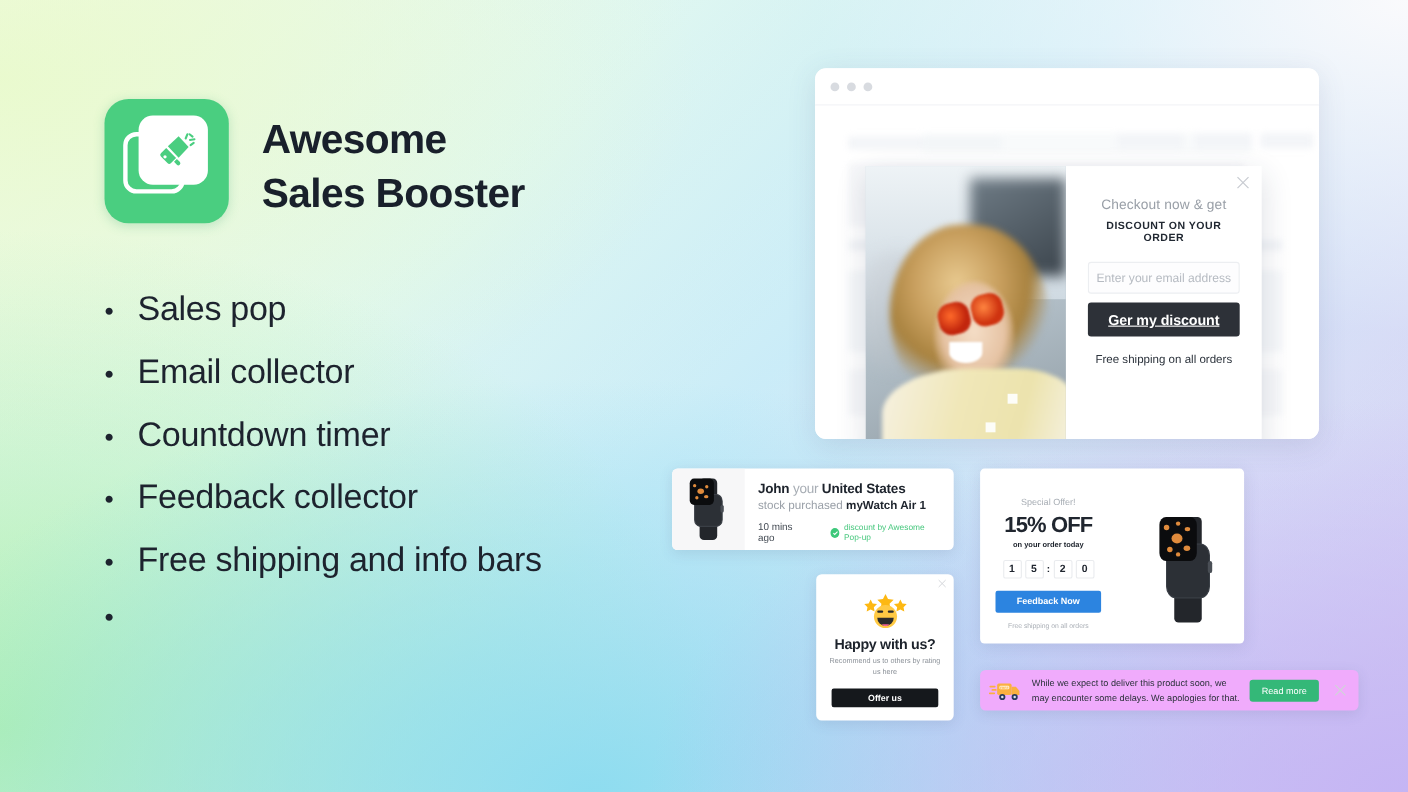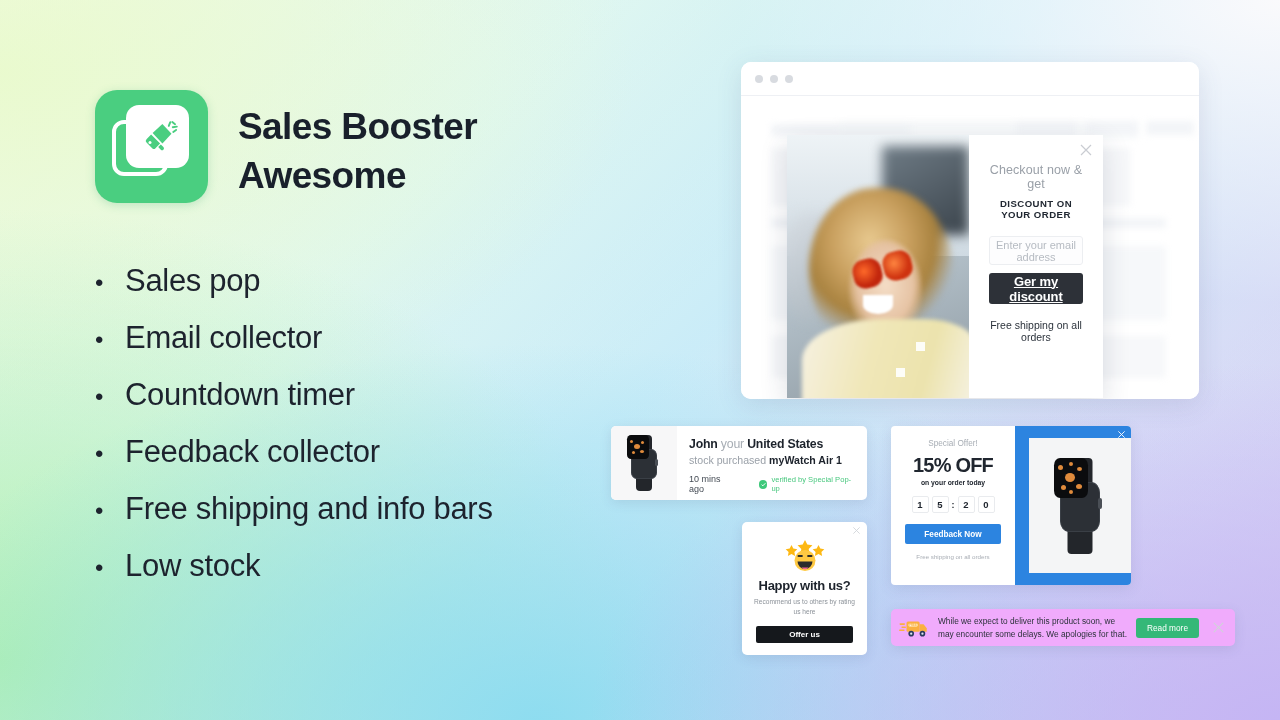--- a/index.html
+++ b/index.html
@@ -63,21 +63,21 @@
   }
   .dot3 { width: 8px; height: 8px; border-radius: 50%; background: #d8dbe0; }
   .browser-body { position: relative; height: 303px; background: #fff; }
 
   
   .skeleton { position: absolute; inset: 0; filter: blur(3px); opacity: 1; }
   .sk { position: absolute; background: #f3f5f8; border-radius: 3px; }
 
   
   .modal {
-    position: absolute; left: 46px; top: 39px; width: 316px; height: 263px;
+    position: absolute; left: 46px; top: 55px; width: 360px; height: 263px;
     display: flex; background: #ffffff;
     box-shadow: 0 8px 26px rgba(40,50,80,0.16);
   }
   .modal-photo {
     width: 182px; flex: 0 0 auto; position: relative; overflow: hidden;
     background: linear-gradient(160deg,#cfdbe4 0%, #b9c6cf 45%, #8e9aa2 100%);
   }
   .ph-sky { position: absolute; left: 0; top: 0; right: 0; height: 46%;
     background: linear-gradient(180deg,#eef3f6 0%, #cfdae2 100%); }
   .ph-blob1 { position: absolute; left: 52%; top: 4%; width: 48%; height: 34%;
@@ -163,20 +163,21 @@
   .fb-desc { font-size: 6.6px; color: #8c9299; line-height: 1.5; margin-top: 4px; }
   .fb-btn { margin: 9px 4px 0; height: 17px; background: #15181c; color: #fff;
     border-radius: 2px; display: flex; align-items: center; justify-content: center;
     font-size: 8px; font-weight: 700; cursor: pointer; }
 
   
   .countdown {
     position: absolute; left: 891px; top: 426px; width: 240px; height: 159px;
     background: #fff; border-radius: 4px; display: flex; overflow: hidden;
     box-shadow: 0 3px 14px rgba(70,80,120,0.13);
+    align-items: center;
   }
   .cd-left { width: 124px; flex: 0 0 auto; padding: 13px 10px 0; text-align: center; }
   .cd-eyebrow { font-size: 8.2px; color: #a7adb4; }
   .cd-big { font-size: 20px; font-weight: 700; color: #20262f; letter-spacing: -0.8px; margin-top: 7px; line-height: 1; }
   .cd-sub { font-size: 6.8px; font-weight: 700; color: #20262f; margin-top: 4px; }
   .cd-timer { display: flex; align-items: center; justify-content: center; gap: 3px; margin-top: 10px; }
   .cd-cell { width: 17px; height: 17px; border: 1px solid #e9ebee; border-radius: 2px;
     display: flex; align-items: center; justify-content: center;
     font-size: 9.5px; font-weight: 700; color: #20262f; }
   .cd-colon { font-size: 9px; font-weight: 700; color: #20262f; }
@@ -217,22 +218,22 @@
             <path d="M22.8 27.5l2.6 2.6a1.8 1.8 0 1 1-2.6 2.6l-2.6-2.6z"></path>
             <rect x="30.6" y="4.0" width="1.9" height="6.0" rx="0.95" transform="rotate(22 31.5 7)"></rect>
             <rect x="33.8" y="9.0" width="6.0" height="1.9" rx="0.95" transform="rotate(-8 36.8 10)"></rect>
             <rect x="33.0" y="5.2" width="5.4" height="1.9" rx="0.95" transform="rotate(38 35.7 6.1)"></rect>
             <rect x="34.0" y="13.0" width="5.4" height="1.9" rx="0.95" transform="rotate(-36 36.7 14)"></rect>
           </g>
         </svg>
       </div>
     </div>
     <div class="brand-title">
+      <div>Awesome</div>
       <div>Sales Booster</div>
-      <div>Awesome</div>
     </div>
   </div>
 
   <div class="features">
     <div class="feature">
       <span class="dot">•</span>
       <span class="flabel">Sales pop</span>
     </div>
     <div class="feature">
       <span class="dot">•</span>
@@ -245,21 +246,20 @@
     <div class="feature">
       <span class="dot">•</span>
       <span class="flabel">Feedback collector</span>
     </div>
     <div class="feature">
       <span class="dot">•</span>
       <span class="flabel">Free shipping and info bars</span>
     </div>
     <div class="feature">
       <span class="dot">•</span>
-      <span class="flabel">Low stock</span>
     </div>
   </div>
 </div>
 
 <div class="browser">
   <div class="browser-bar">
     <span class="dot3"></span>
     <span class="dot3"></span>
     <span class="dot3"></span>
   </div>
@@ -334,21 +334,21 @@
       <b>myWatch Air 1</b>
     </div>
     <div class="sp-l3">
       <span class="sp-time">10 mins ago</span>
       <span class="sp-ver">
         <span class="sp-badge">
           <svg viewBox="0 0 10 10" width="7" height="7">
               <path d="M2.3 5.2 L4 6.9 L7.7 3.2" stroke="#fff" stroke-width="1.4" fill="none"></path>
             </svg>
         </span>
-        <span>verified by Special Pop-up</span>
+        <span>discount by Awesome Pop-up</span>
       </span>
     </div>
   </div>
 </div>
 
 <div class="feedback">
   <svg class="fb-close" viewBox="0 0 10 10">
     <path d="M1.5 1.5 L8.5 8.5 M8.5 1.5 L1.5 8.5" stroke="currentColor" stroke-width="1" fill="none"></path>
   </svg>
   <div class="fb-emoji">

